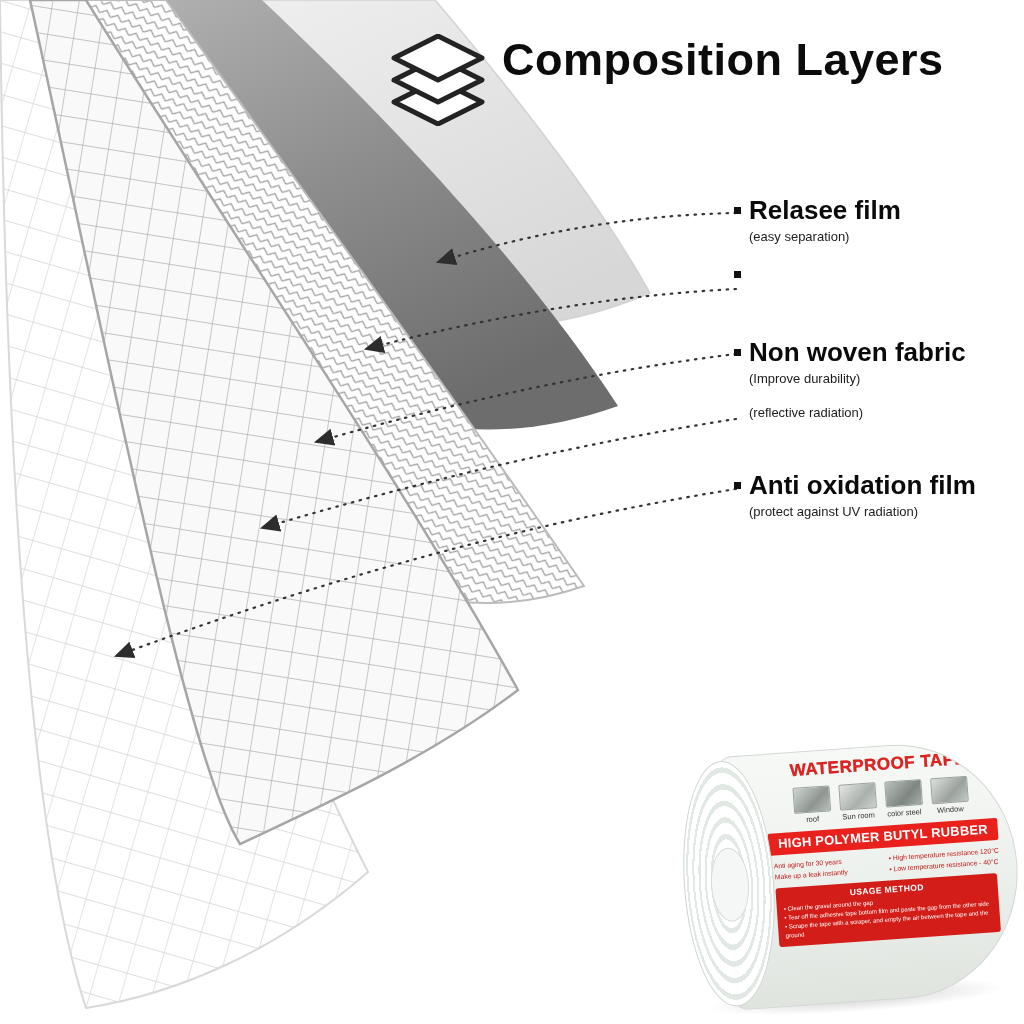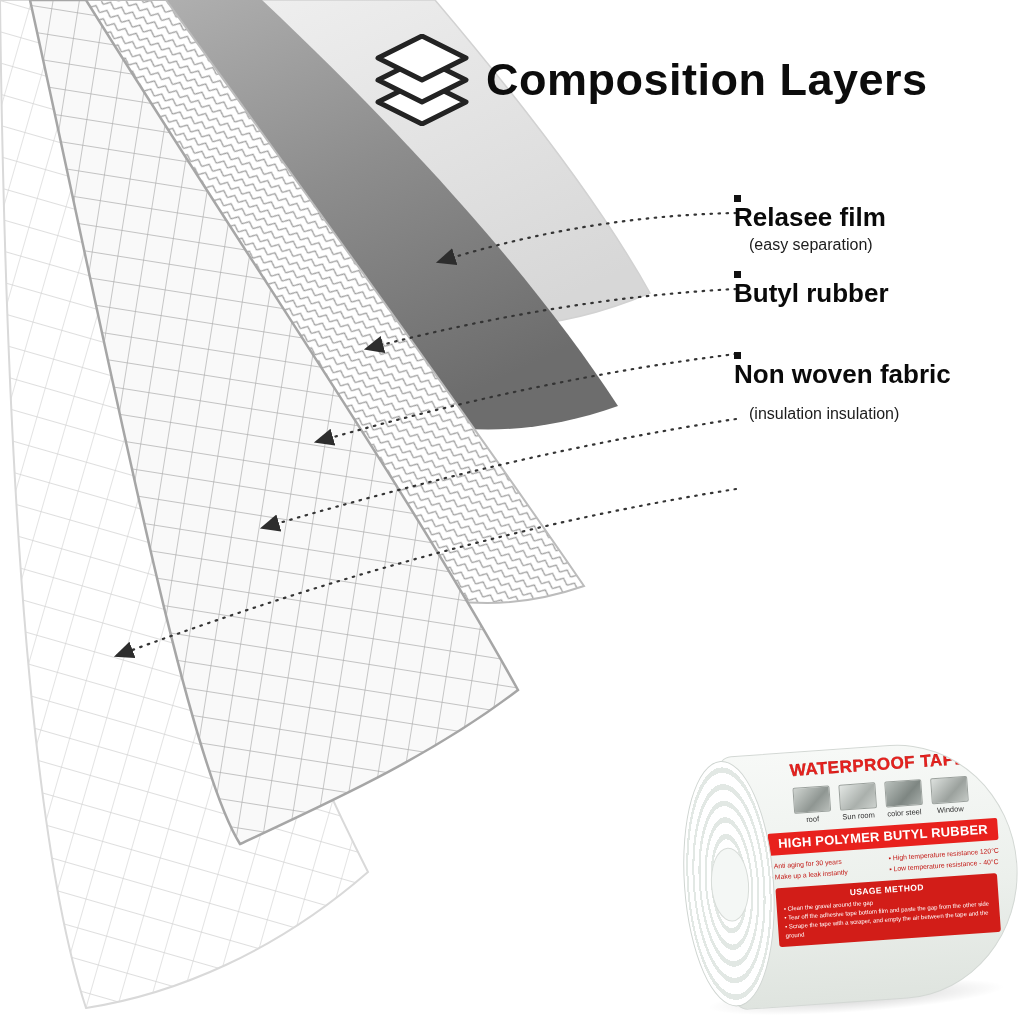--- a/index.html
+++ b/index.html
@@ -3,29 +3,29 @@
 <meta charset="utf-8">
 <style>
   html,body{margin:0;padding:0;background:#ffffff;}
   .canvas{
     position:relative;width:1024px;height:1024px;background:#ffffff;
     font-family:"Liberation Sans",sans-serif;overflow:hidden;color:#111;
   }
   .diagram-svg{position:absolute;left:0;top:0;}
 
   
-  .title-wrap{position:absolute;left:372px;top:34px;display:flex;align-items:center;gap:14px;}
+  .title-wrap{position:absolute;left:388px;top:34px;display:flex;align-items:flex-start;gap:14px;}
   .layers-icon{width:100px;height:92px;flex:0 0 auto;}
   .page-title{font-size:45px;font-weight:800;letter-spacing:.5px;color:#0c0c0c;white-space:nowrap;}
 
   
   .layer-label{position:absolute;left:734px;width:288px;}
-  .ll-name{font-size:26px;font-weight:800;color:#0a0a0a;white-space:nowrap;display:flex;flex-direction:column;}
+  .ll-name{font-size:26px;font-weight:800;color:#0a0a0a;white-space:nowrap;display:flex;align-items:center;}
   .dot{display:inline-block;width:7px;height:7px;background:#111;margin-right:8px;flex:0 0 auto;}
-  .ll-desc{font-size:16px;color:#1c1c1c;margin-top:3px;margin-left:15px;white-space:nowrap;}
+  .ll-desc{font-size:13px;color:#1c1c1c;margin-top:3px;margin-left:15px;white-space:nowrap;}
 
   
   .tape-roll{position:absolute;left:688px;top:744px;width:330px;height:272px;transform:rotate(-4deg);}
   .roll-shadow{position:absolute;left:10px;top:238px;width:300px;height:30px;background:radial-gradient(ellipse at center,rgba(0,0,0,.18),rgba(0,0,0,0) 70%);border-radius:50%;}
   .roll-end{
     position:absolute;left:-4px;top:8px;width:88px;height:244px;border-radius:50%;
     background:repeating-radial-gradient(ellipse at 50% 50%, #ffffff 0 4px, #e2e8e4 4px 6px);
     border:1px solid #cfd5d1;z-index:2;
   }
   .roll-core{position:absolute;left:26px;top:86px;width:36px;height:72px;border-radius:50%;background:#f4f7f5;border:1px solid #d7dcd8;}
@@ -115,31 +115,38 @@
   <div class="layer-label" style="top:195px">
     <div class="ll-name">
         <span class="dot"></span>
         <span>Relasee film</span>
       </div>
     <div class="ll-desc">(easy separation)</div>
   </div>
   <div class="layer-label" style="top:271px">
     <div class="ll-name">
         <span class="dot"></span>
-        <span>Butyl rubber</span>
       </div>
   </div>
-  <div class="layer-label" style="top:352px">
+  <div class="layer-label" style="top:337px">
     <div class="ll-name">
         <span class="dot"></span>
         <span>Non woven fabric</span>
       </div>
+    <div class="ll-desc">(Improve durability)</div>
   </div>
   <div class="layer-label" style="top:402px">
-    <div class="ll-desc">(insulation insulation)</div>
+    <div class="ll-desc">(reflective radiation)</div>
+  </div>
+  <div class="layer-label" style="top:470px">
+    <div class="ll-name">
+        <span class="dot"></span>
+        <span>Anti oxidation film</span>
+      </div>
+    <div class="ll-desc">(protect against UV radiation)</div>
   </div>
 
   <div class="tape-roll">
     <div class="roll-shadow"></div>
     <div class="roll-body">
       <div class="label-inner">
         <div class="wt-title">WATERPROOF TAPE</div>
         <div class="use-row">
           <div class="use-item">
             <div class="use-thumb"></div>

